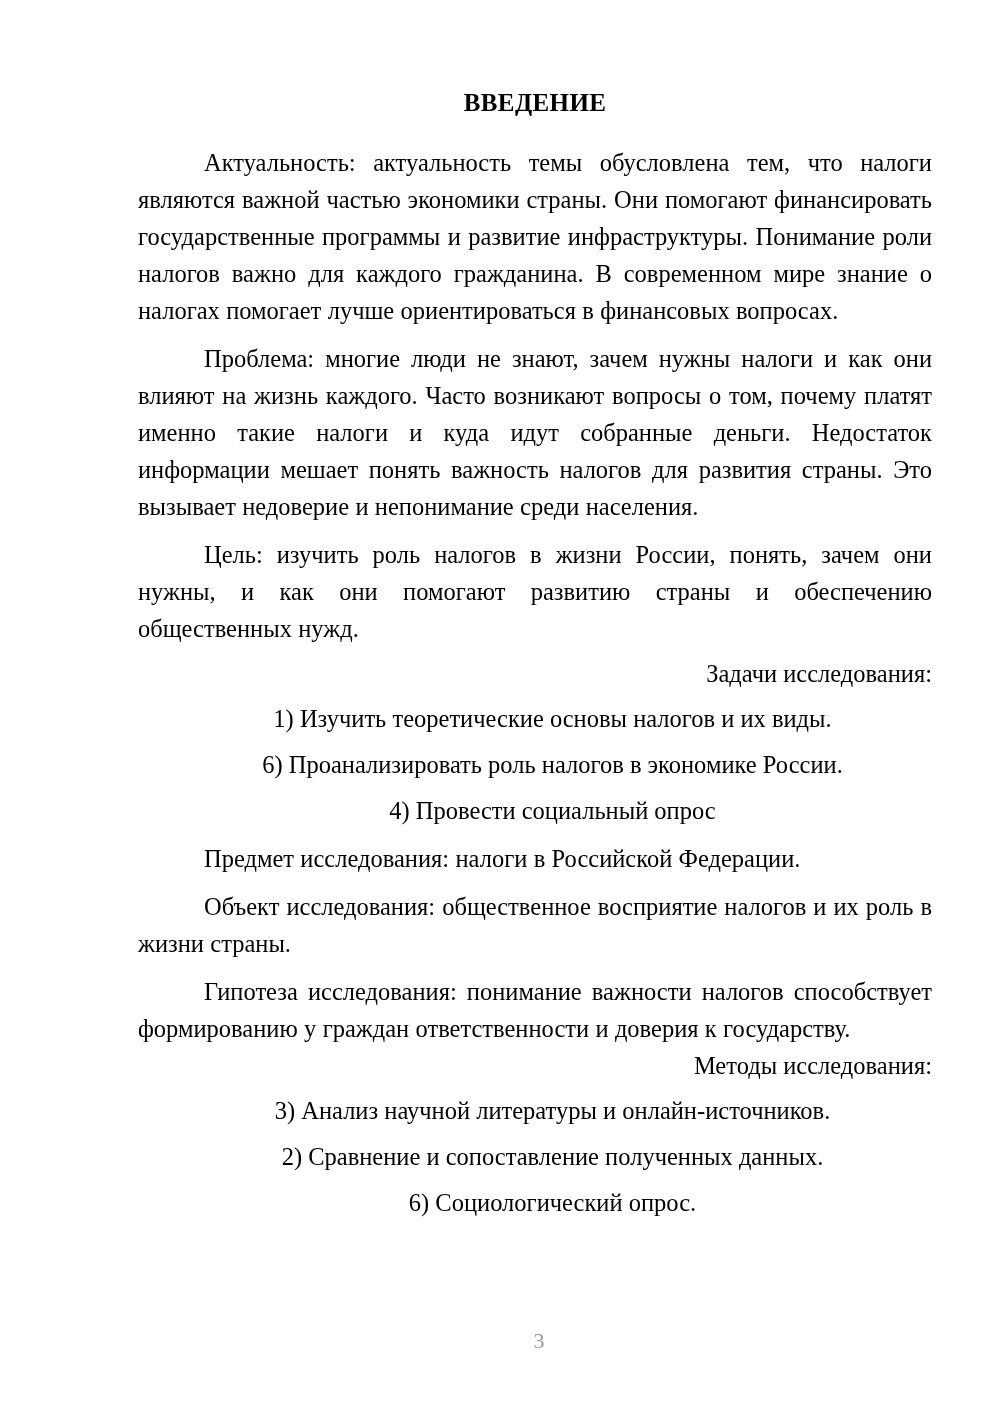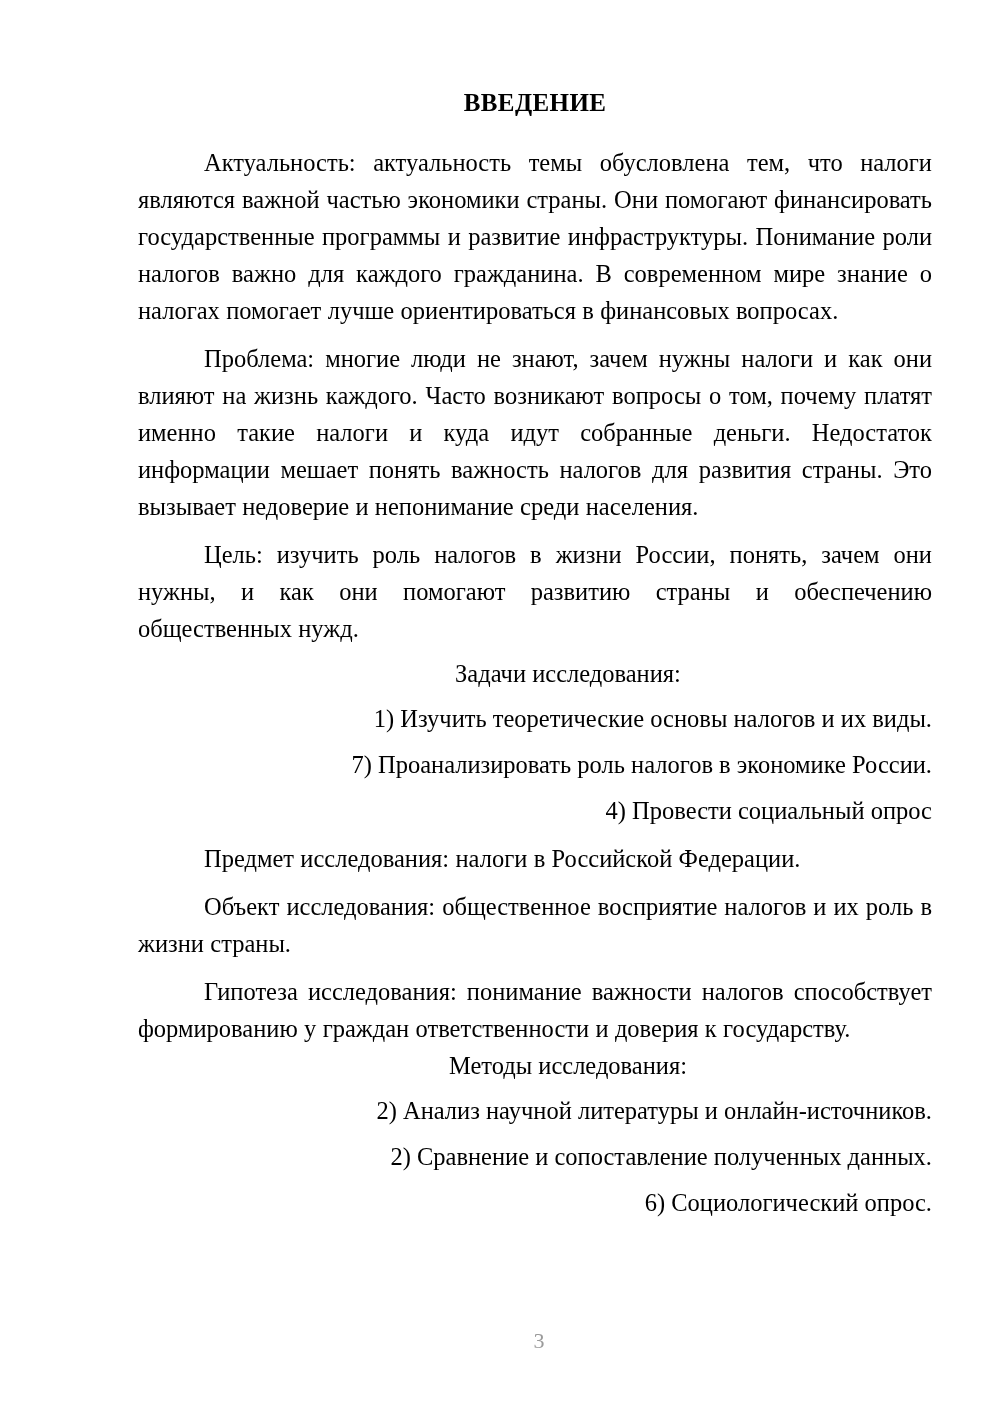--- a/index.html
+++ b/index.html
@@ -52,36 +52,36 @@
   }
 
   p.para:last-of-type {
     margin-bottom: 0;
   }
 
   .list-intro {
     font-size: 24.5px;
     line-height: 37px;
     text-indent: 66px;
-    text-align: center;
+    text-align: right;
     margin: 0 0 8px 0;
   }
 
   ol.num-list {
     list-style: none;
     margin: 0;
     padding: 0;
   }
 
   ol.num-list li {
     font-size: 24.5px;
     line-height: 37px;
     margin: 0 0 9px 0;
     padding-left: 35px;
-    text-align: right;
+    text-align: center;
     white-space: nowrap;
   }
 
   ol.num-list li:last-child {
     margin-bottom: 0;
   }
 
   .block-gap-after {
     margin-bottom: 15px;
   }
@@ -109,34 +109,34 @@
     <p class="para">Актуальность: актуальность темы обусловлена тем, что налоги являются важной частью экономики страны. Они помогают финансировать государственные программы и развитие инфраструктуры. Понимание роли налогов важно для каждого гражданина. В современном мире знание о налогах помогает лучше ориентироваться в финансовых вопросах.</p>
 
     <p class="para">Проблема: многие люди не знают, зачем нужны налоги и как они влияют на жизнь каждого. Часто возникают вопросы о том, почему платят именно такие налоги и куда идут собранные деньги. Недостаток информации мешает понять важность налогов для развития страны. Это вызывает недоверие и непонимание среди населения.</p>
 
     <p class="para">Цель: изучить роль налогов в жизни России, понять, зачем они нужны, и как они помогают развитию страны и обеспечению общественных нужд.</p>
 
     <div class="list-intro">Задачи исследования:</div>
 
     <ol class="num-list block-gap-after">
       <li>1) Изучить теоретические основы налогов и их виды.</li>
-      <li>7) Проанализировать роль налогов в экономике России.</li>
+      <li>6) Проанализировать роль налогов в экономике России.</li>
       <li>4) Провести социальный опрос</li>
     </ol>
 
     <p class="para">Предмет исследования: налоги в Российской Федерации.</p>
 
     <p class="para">Объект исследования: общественное восприятие налогов и их роль в жизни страны.</p>
 
     <p class="para">Гипотеза исследования: понимание важности налогов способствует формированию у граждан ответственности и доверия к государству.</p>
 
     <div class="list-intro">Методы исследования:</div>
 
     <ol class="num-list">
-      <li>2) Анализ научной литературы и онлайн-источников.</li>
+      <li>3) Анализ научной литературы и онлайн-источников.</li>
       <li>2) Сравнение и сопоставление полученных данных.</li>
       <li>6) Социологический опрос.</li>
     </ol>
 
   </div>
 
   <div class="page-number">3</div>
 
 </div>
 

